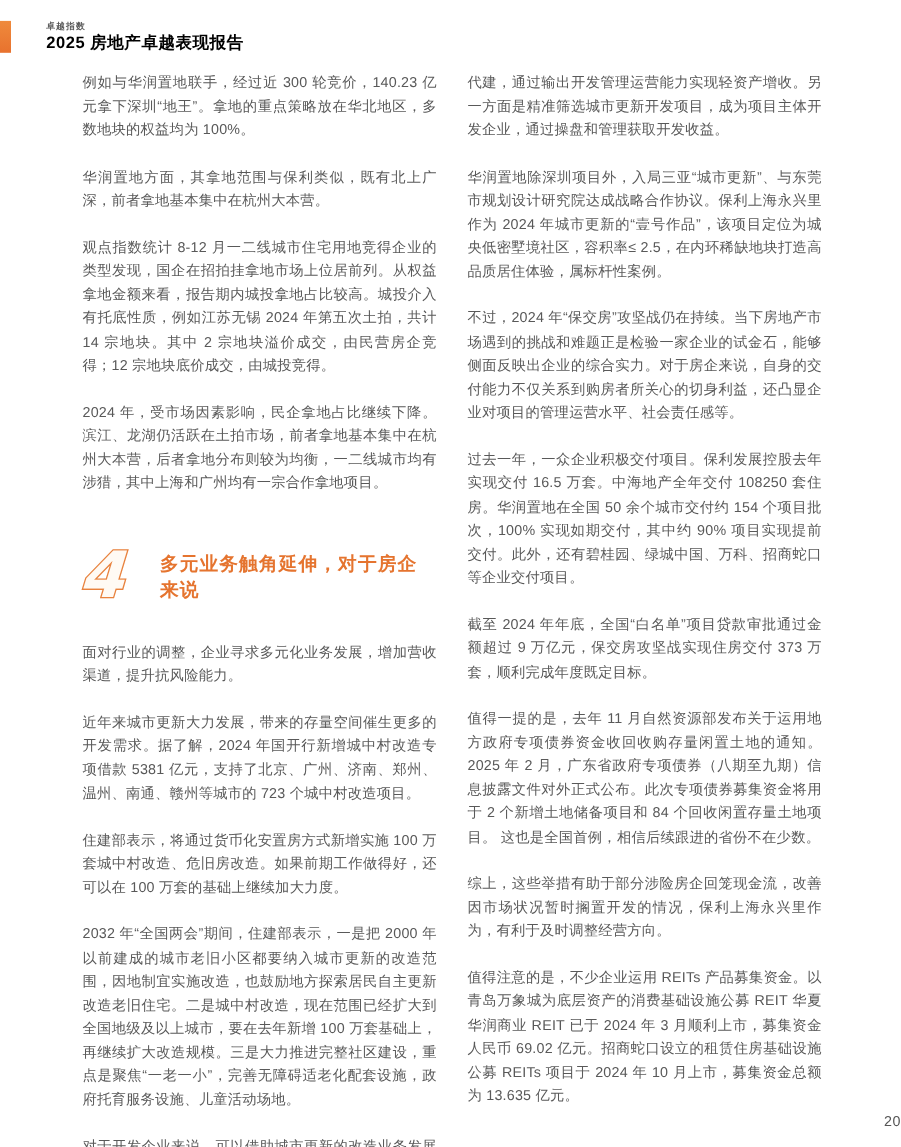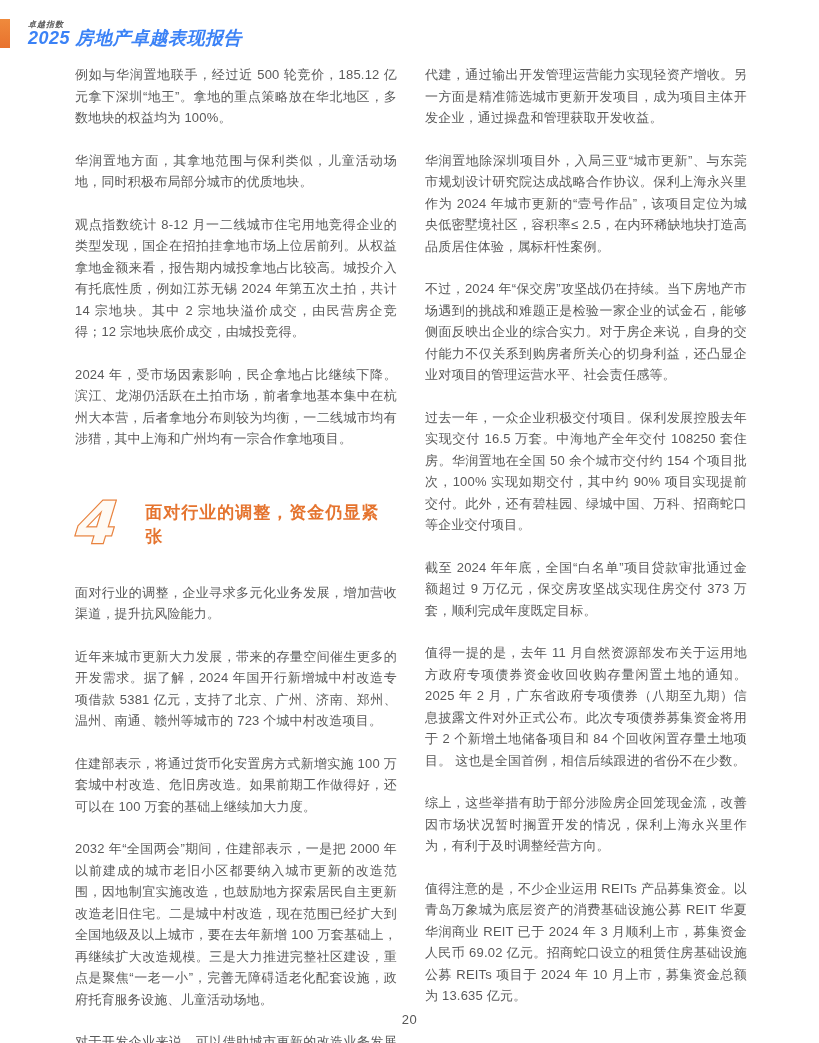--- a/index.html
+++ b/index.html
@@ -21,37 +21,36 @@
     left: 0;
     display: flex;
     align-items: stretch;
   }
   .accent-bar {
     width: 10px;
     height: 29px;
     background: linear-gradient(180deg, #ef8a3c, #e8722e);
   }
   .header-text {
-    margin-left: 18px;
+    margin-left: 32px;
     display: flex;
     flex-direction: column;
-    justify-content: center;
-    font-style: italic;
+    justify-content: space-between;
   }
   .header-eyebrow {
     font-size: 8px;
     font-weight: bold;
     color: #5b5b5b;
     letter-spacing: 1px;
     line-height: 10px;
   }
   .header-title {
-    font-size: 18px;
+    font-size: 15px;
     font-weight: bold;
-    color: #3b82f6;
+    color: #000000;
     line-height: 17px;
     letter-spacing: 0.5px;
   }
 
   
   .columns {
     position: absolute;
     top: 64px;
     left: 75px;
     width: 673px;
@@ -94,21 +93,21 @@
     letter-spacing: 1px;
     line-height: 24px;
   }
 
   
   .page-footer {
     position: absolute;
     bottom: 16px;
     left: 0;
     width: 100%;
-    text-align: center;
+    text-align: right;
   }
   .page-number {
     font-size: 13px;
     color: #555555;
     letter-spacing: 0.5px;
   }
 </style>
 </head>
 <body>
 
@@ -118,28 +117,28 @@
     <div class="accent-bar"></div>
     <div class="header-text">
       <div class="header-eyebrow">卓越指数</div>
       <div class="header-title">2025 房地产卓越表现报告</div>
     </div>
   </header>
 
   <main class="columns">
 
     <div class="col">
-      <p>例如与华润置地联手，经过近 500 轮竞价，185.12 亿元拿下深圳“地王”。拿地的重点策略放在华北地区，多数地块的权益均为 100%。</p>
-      <p>华润置地方面，其拿地范围与保利类似，儿童活动场地，同时积极布局部分城市的优质地块。</p>
+      <p>例如与华润置地联手，经过近 300 轮竞价，140.23 亿元拿下深圳“地王”。拿地的重点策略放在华北地区，多数地块的权益均为 100%。</p>
+      <p>华润置地方面，其拿地范围与保利类似，既有北上广深，前者拿地基本集中在杭州大本营。</p>
       <p>观点指数统计 8-12 月一二线城市住宅用地竞得企业的类型发现，国企在招拍挂拿地市场上位居前列。从权益拿地金额来看，报告期内城投拿地占比较高。城投介入有托底性质，例如江苏无锡 2024 年第五次土拍，共计 14 宗地块。其中 2 宗地块溢价成交，由民营房企竞得；12 宗地块底价成交，由城投竞得。</p>
       <p>2024 年，受市场因素影响，民企拿地占比继续下降。滨江、龙湖仍活跃在土拍市场，前者拿地基本集中在杭州大本营，后者拿地分布则较为均衡，一二线城市均有涉猎，其中上海和广州均有一宗合作拿地项目。</p>
 
       <div class="section-heading">
         <span class="section-number">4</span>
-        <h2 class="section-title">面对行业的调整，资金仍显紧张</h2>
+        <h2 class="section-title">多元业务触角延伸，对于房企来说</h2>
       </div>
 
       <p>面对行业的调整，企业寻求多元化业务发展，增加营收渠道，提升抗风险能力。</p>
       <p>近年来城市更新大力发展，带来的存量空间催生更多的开发需求。据了解，2024 年国开行新增城中村改造专项借款 5381 亿元，支持了北京、广州、济南、郑州、温州、南通、赣州等城市的 723 个城中村改造项目。</p>
       <p>住建部表示，将通过货币化安置房方式新增实施 100 万套城中村改造、危旧房改造。如果前期工作做得好，还可以在 100 万套的基础上继续加大力度。</p>
       <p>2032 年“全国两会”期间，住建部表示，一是把 2000 年以前建成的城市老旧小区都要纳入城市更新的改造范围，因地制宜实施改造，也鼓励地方探索居民自主更新改造老旧住宅。二是城中村改造，现在范围已经扩大到全国地级及以上城市，要在去年新增 100 万套基础上，再继续扩大改造规模。三是大力推进完整社区建设，重点是聚焦“一老一小”，完善无障碍适老化配套设施，政府托育服务设施、儿童活动场地。</p>
       <p>对于开发企业来说，可以借助城市更新的改造业务发展政府</p>
     </div>
 
     <div class="col">

